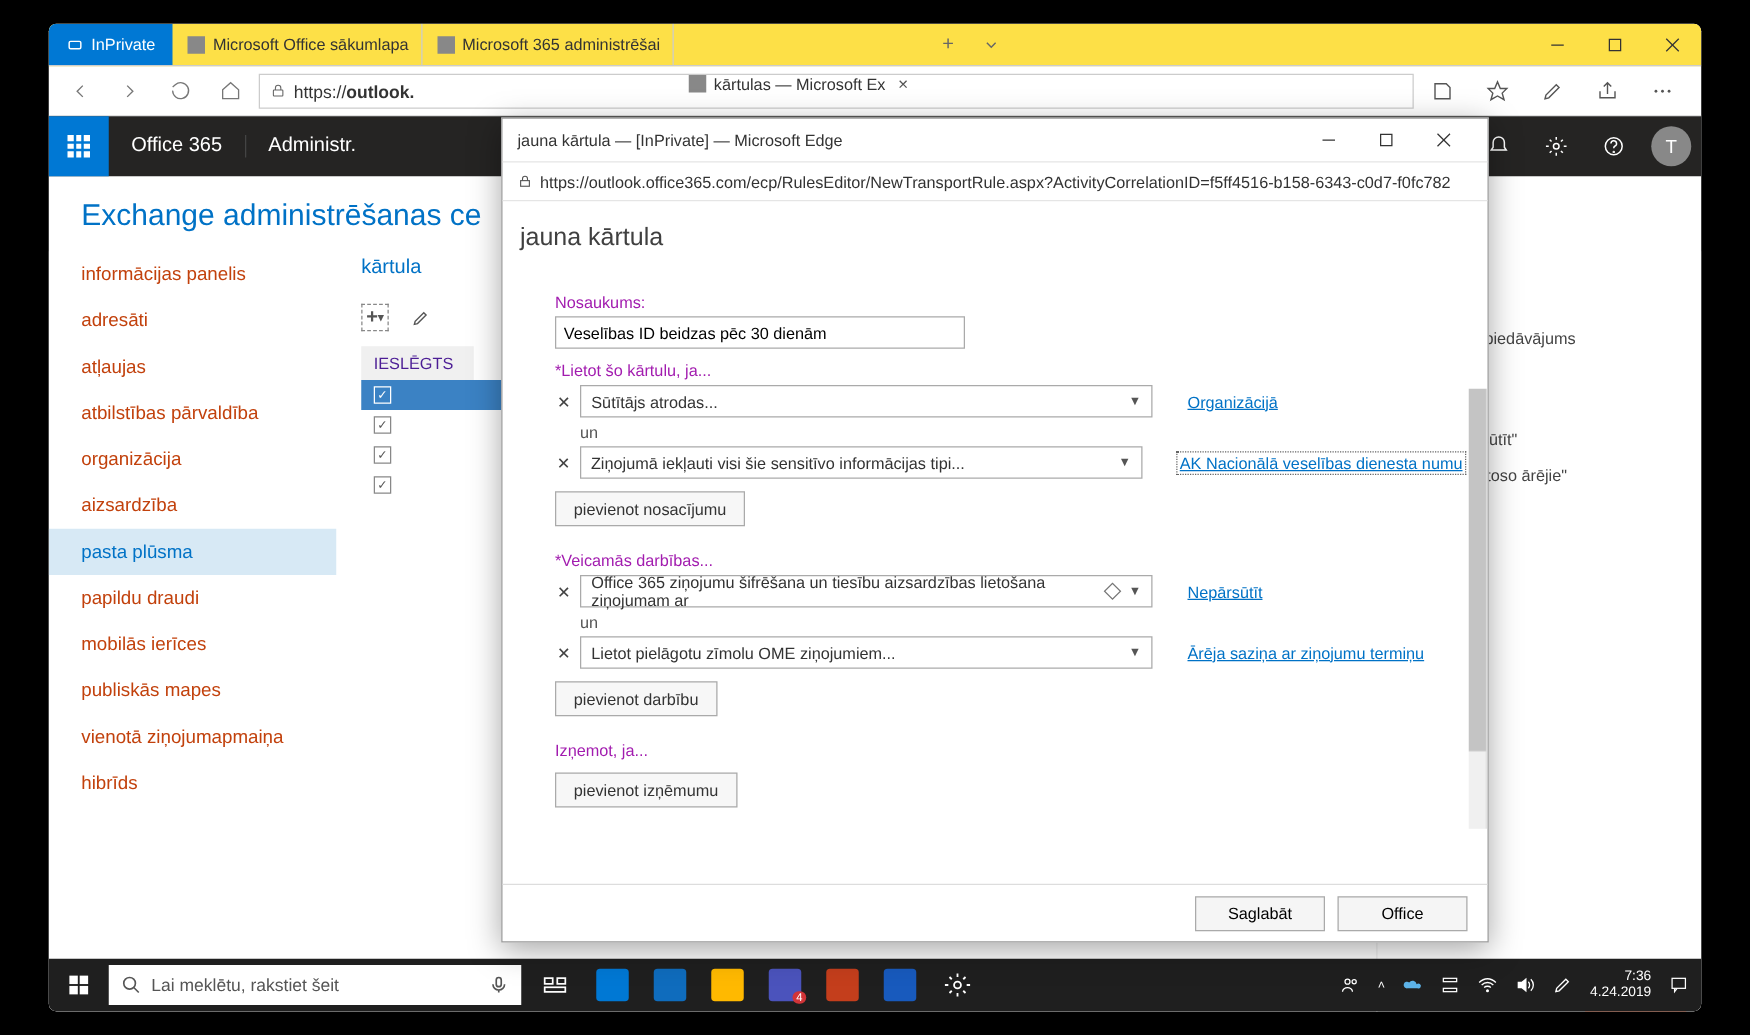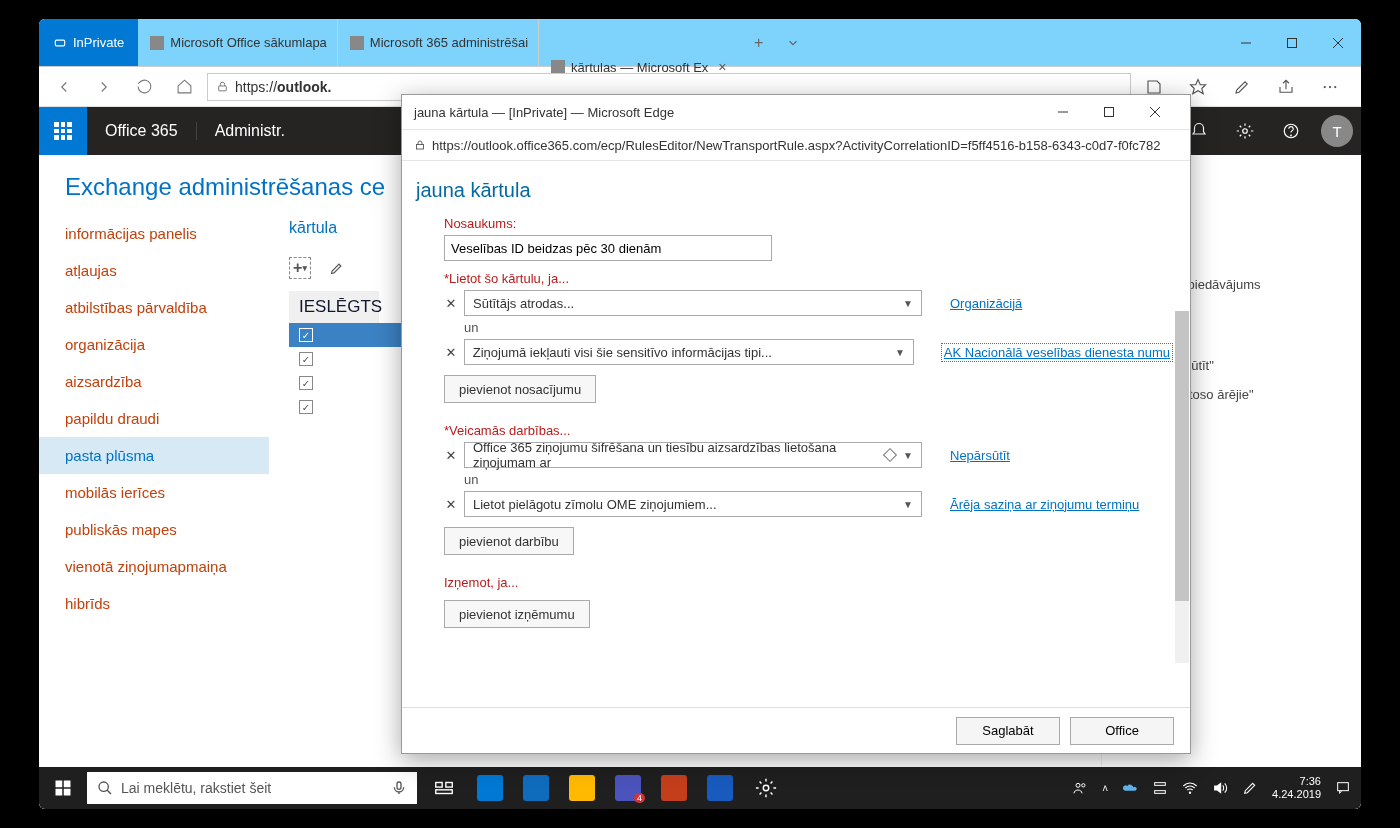--- a/index.html
+++ b/index.html
@@ -1,20 +1,20 @@
 <!DOCTYPE html>
 <html><head>
 <meta charset="utf-8">
 <style>
 * { margin:0; padding:0; box-sizing:border-box; font-family:"Segoe UI",Arial,sans-serif; }
 body { background:#000; width:1400px; height:828px; overflow:hidden; position:relative; }
 .desktop { position:absolute; left:39px; top:19px; width:1322px; height:790px; background:#fff; border-radius:6px; overflow:hidden; box-shadow:0 4px 30px rgba(0,0,0,.4); }
 
 
-.titlebar { height:48px; background:#7dd3fc; display:flex; align-items:stretch; border-bottom:1px solid #ccc; }
+.titlebar { height:34px; background:#fde047; display:flex; align-items:stretch; border-bottom:1px solid #ccc; }
 .inprivate-badge { background:#0078d4; color:#fff; display:flex; align-items:center; padding:0 14px; font-size:13px; gap:6px; }
 .tab { display:flex; align-items:center; padding:0 10px 0 12px; font-size:13px; color:#333; border-right:1px solid #ccc; min-width:190px; gap:6px; }
 .tab.active { background:#f5f5f5;margin-top:48px; }
 .tab-icon { width:14px; height:14px; background:#888; }
 .tab-close { margin-left:auto; font-size:14px; color:#555; padding:0 4px; }
 .tab-add { display:flex; align-items:center; justify-content:center; width:34px; color:#666; font-size:16px; }
 .tab-chev { display:flex; align-items:center; justify-content:center; width:34px; color:#666; }
 .win-controls { margin-left:auto; display:flex; }
 .win-btn { width:46px; display:flex; align-items:center; justify-content:center; color:#333; font-size:12px; }
 .win-btn svg { width:12px; height:12px; }
@@ -41,21 +41,21 @@
 .admin-body { position:relative; background:#fff; height:calc(100% - 34px - 40px - 48px - 42px); display:flex; }
 .page-title { padding:18px 0 14px 26px; font-size:24px; color:#0072c6; font-weight:300; width:100%; }
 .left-nav { width:230px; padding-top:0; }
 .left-nav .item { padding:10px 0 10px 26px; font-size:15px; color:#c2410c; cursor:pointer; }
 .left-nav .item.selected { background:#d7e9f5; color:#0072c6; }
 .main-col { flex:1; padding:0 0 0 20px; }
 .subnav { color:#0072c6; font-size:16px; padding:4px 0 14px; }
 .toolbar { display:flex; gap:14px; align-items:center; padding:6px 0; }
 .tool-btn { width:22px; height:22px; display:flex; align-items:center; justify-content:center; color:#555; }
 .tool-add { border:1px dashed #888; padding:2px 4px; font-size:16px; font-weight:bold; }
-.list-hdr { background:#f0f0f0; padding:6px 10px; font-size:17px; color:#0f172a; margin-top:6px; width:90px; }
+.list-hdr { background:#f0f0f0; padding:6px 10px; font-size:13px; color:#4c1d95; margin-top:6px; width:90px; }
 .list-row { display:flex; align-items:center; height:24px; padding-left:10px; }
 .list-row.sel { background:#3b82c4; }
 .chk { width:14px; height:14px; border:1px solid #888; display:flex; align-items:center; justify-content:center; font-size:10px; color:#555; background:#fff;}
 .list-row.sel .chk { border-color:#fff; color:#fff; background:transparent;}
 .right-panel { width:260px; padding:10px 14px 0 0; font-size:13px; color:#444; border-left:1px solid #eee; position:relative; }
 .right-panel h3 { font-weight:400; font-size:18px; color:#333; margin-bottom:30px; }
 .right-panel p { margin:10px 0; line-height:1.4; }
 .help-btn { position:absolute; right:12px; bottom:-4px; background:#d83b01; color:#fff; padding:8px 14px; font-size:13px; }
 
 
@@ -68,25 +68,25 @@
 .tray { margin-left:auto; display:flex; align-items:center; gap:14px; padding-right:10px; font-size:11px; }
 .tray .clock { text-align:right; line-height:1.2; }
 
 
 .popup { position:absolute; left:362px; top:75px; width:790px; height:660px; background:#fff; border:1px solid #999; box-shadow:0 6px 24px rgba(0,0,0,.35); display:flex; flex-direction:column; }
 .popup-title { height:34px; display:flex; align-items:center; padding:0 12px; font-size:13px; color:#333; }
 .popup-title .win-controls { margin-left:auto; }
 .popup-addr { height:32px; display:flex; align-items:center; padding:0 12px; font-size:13px; color:#333; border-top:1px solid #e5e5e5; border-bottom:1px solid #e5e5e5; gap:6px;}
 .popup-addr .urltext { white-space:nowrap; overflow:hidden;}
 .popup-body { flex:1; padding:18px 0 0 14px; position:relative; overflow:hidden; }
-.popup-h1 { font-size:20px; font-weight:300; color:#0369a1; }
+.popup-h1 { font-size:20px; font-weight:300; color:#404040; margin-bottom:18px; }
 .form-area { padding:4px 18px 0 28px; height:430px; overflow-y:auto; }
 .scrollbar-track { position:absolute; right:1px; top:150px; width:14px; bottom:44px; background:#f0f0f0; }
 .scrollbar-thumb { position:absolute; right:1px; top:150px; width:14px; height:290px; background:#c4c4c4; }
-.fld-label { font-size:13px; color:#b91c1c; margin:10px 0 4px; }
+.fld-label { font-size:13px; color:#a21caf; margin:10px 0 4px; }
 .text-input { width:328px; height:26px; border:1px solid #aaa; padding:0 6px; font-size:13px; }
 .rule-row { display:flex; align-items:center; gap:6px; margin:4px 0; }
 .rule-x { width:14px; text-align:center; font-size:13px; color:#444; cursor:pointer; }
 .rule-select { width:458px; height:26px; border:1px solid #aaa; display:flex; align-items:center; padding:0 8px; font-size:13px; color:#333; justify-content:space-between; background:#fff;}
 .rule-select .caret { font-size:10px; color:#555; }
 .rule-link { color:#0072c6; text-decoration:underline; font-size:13px; margin-left:22px; white-space:nowrap; }
 .rule-link.boxed { outline:1px dotted #666; padding:1px 2px; }
 .and-lbl { font-size:13px; color:#555; margin:2px 0 2px 20px; }
 .btn-sec { height:28px; border:1px solid #aaa; background:#f7f7f7; padding:0 14px; font-size:13px; color:#333; margin:6px 0 10px 0; }
 .popup-footer { height:46px; border-top:1px solid #ddd; display:flex; align-items:center; justify-content:flex-end; gap:10px; padding-right:16px; }
@@ -245,26 +245,27 @@
         </div>
       <div class="avatar">T</div>
     </div>
   </div>
 
   <div class="page-title">Exchange administrēšanas ce</div>
 
   <div class="admin-body">
     <div class="left-nav">
       <div class="item">informācijas panelis</div>
+      <div class="item">adresāti</div>
       <div class="item">atļaujas</div>
       <div class="item">atbilstības pārvaldība</div>
       <div class="item">organizācija</div>
       <div class="item">aizsardzība</div>
+      <div class="item selected">pasta plūsma</div>
       <div class="item">papildu draudi</div>
-      <div class="item selected">pasta plūsma</div>
       <div class="item">mobilās ierīces</div>
       <div class="item">publiskās mapes</div>
       <div class="item">vienotā ziņojumapmaiņa</div>
       <div class="item">hibrīds</div>
     </div>
 
     <div class="main-col">
       <div class="subnav">kārtula</div>
       <div class="toolbar">
         <div class="tool-btn tool-add">+<span style="font-size:9px">▾</span></div>

